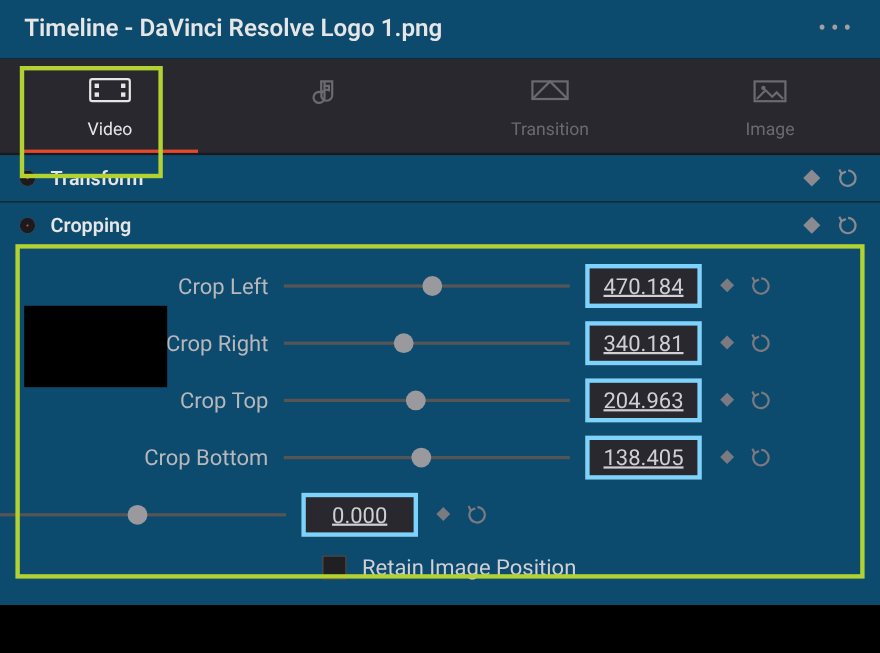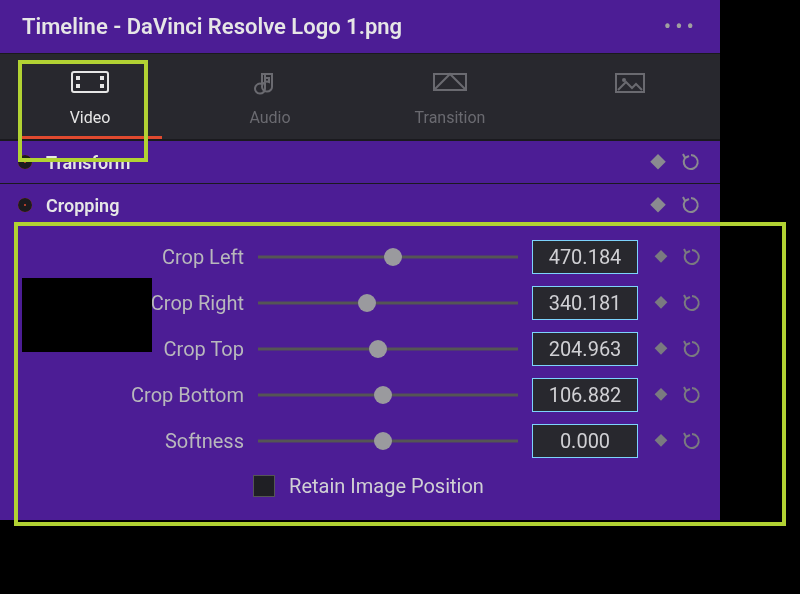--- a/index.html
+++ b/index.html
@@ -1,17 +1,17 @@
 <!DOCTYPE html>
 <html><head>
 <meta charset="utf-8">
 <style>
   * { box-sizing: border-box; margin: 0; padding: 0; font-family: -apple-system, "Segoe UI", Roboto, Arial, sans-serif; }
   body { background: #000; width: 800px; height: 594px; overflow: hidden; }
-  .panel { background: #4c1d95; width: 720px; }
+  .panel { background: #0c4a6e; width: 800px; }
   .titlebar {
     display: flex; align-items: center; justify-content: space-between;
     padding: 14px 22px 14px 22px; border-bottom: 1px solid #1a1a1e;
   }
   .titlebar-title { color: #e6e6e6; font-size: 22px; font-weight: 600; }
   .titlebar-more { color: #a0a0a0; font-size: 22px; letter-spacing: 4px; cursor: pointer; }
   .tabs {
     display: flex; align-items: stretch; justify-content: space-between;
     padding: 0; background: #28282e; border-bottom: 1px solid #1a1a1e;
   }
@@ -41,22 +41,22 @@
   .section .reset { margin-left: 14px; color: #8a8a90; cursor: pointer; }
   .crop-body { padding: 8px 16px 8px 0; }
   .row { display: flex; align-items: center; padding: 6px 0; }
   .row-label { width: 258px; text-align: right; color: #b8b8bc; font-size: 20px; padding-right: 14px; }
   .slider {
     position: relative; flex: 0 0 260px; height: 24px; display: flex; align-items: center;
   }
   .slider-track { position: absolute; left: 0; right: 0; top: 50%; height: 3px; background: #555; transform: translateY(-50%); }
   .slider-thumb { position: absolute; top: 50%; width: 18px; height: 18px; border-radius: 50%; background: #9a9a9e; transform: translate(-50%,-50%); cursor: pointer; }
   .value-box {
-    flex: 0 0 106px; margin-left: 14px; border: 1px solid #7dd3fc; color: #d0d0d4;
-    font-size: 20px; text-align: center; padding: 4px 6px; background: #28282e;
+    flex: 0 0 106px; margin-left: 14px; border: 4px solid #7dd3fc; color: #d0d0d4;
+    font-size: 20px; text-align: center; padding: 4px 6px; background: #28282e; text-decoration: underline;
   }
   .row .kf { flex: 0 0 auto; margin-left: 16px; color: #7a7a80; cursor: pointer; }
   .row .reset { flex: 0 0 auto; margin-left: 14px; color: #7a7a80; cursor: pointer; }
   .kf svg, .reset svg { display: block; }
   .check-row { display: flex; align-items: center; justify-content: center; padding: 10px 0 14px 0; margin-left: 33px; }
   .check-box { width: 22px; height: 22px; border: 1px solid #555; background: #1f1f24; margin-right: 14px; cursor: pointer; }
   .check-label { color: #d0d0d4; font-size: 20px; }
   .black-patch { position: absolute; left: 22px; top: 278px; width: 130px; height: 74px; background: #000; }
   .wrap { position: relative; }
   svg { overflow: visible; }
@@ -83,39 +83,39 @@
             </svg>
       </span>
       <span class="tab-label">Video</span>
     </div>
     <div class="tab">
       <span class="tab-icon">
         <svg width="30" height="28">
               <path d="M10 6 v14 a5 5 0 1 1 -3 -4 V6 h10 v12 a5 5 0 1 1 -3 -4 V10 h-4" fill="none" stroke="#6a6a70" stroke-width="2"></path>
             </svg>
       </span>
-      <span class="tab-label">Audio</span>
     </div>
     <div class="tab">
       <span class="tab-icon">
         <svg width="40" height="28">
               <rect x="4" y="6" width="32" height="16" fill="none" stroke="#6a6a70" stroke-width="2"></rect>
               <path d="M4 22 L20 6 L36 22" fill="none" stroke="#6a6a70" stroke-width="2"></path>
             </svg>
       </span>
       <span class="tab-label">Transition</span>
     </div>
     <div class="tab">
       <span class="tab-icon">
         <svg width="36" height="28">
               <rect x="4" y="6" width="28" height="18" fill="none" stroke="#6a6a70" stroke-width="2"></rect>
               <circle cx="12" cy="12" r="2" fill="#6a6a70"></circle>
               <path d="M6 22 l8 -8 l6 6 l4 -4 l6 6" fill="none" stroke="#6a6a70" stroke-width="2"></path>
             </svg>
       </span>
+      <span class="tab-label">Image</span>
     </div>
   </div>
 
   <div class="section">
     <span class="toggle-dot"></span>
     <span class="section-title">Transform</span>
     <span class="kf">
       <svg width="16" height="16">
             <rect x="8" y="0" width="11" height="11" transform="rotate(45 8 0)" fill="#8a8a90"></rect>
           </svg>
@@ -205,36 +205,35 @@
             </svg>
           </span>
     </div>
 
     <div class="row">
       <div class="row-label">Crop Bottom</div>
       <div class="slider">
         <div class="slider-track"></div>
         <div class="slider-thumb" style="left:48.0%"></div>
       </div>
-      <div class="value-box">106.882</div>
-      <span class="kf">
-            <svg width="14" height="14">
-              <rect x="7" y="0" width="9" height="9" transform="rotate(45 7 0)" fill="#7a7a80"></rect>
-            </svg>
-          </span>
-      <span class="reset">
-            <svg width="20" height="20">
-              <path d="M10 3 a7 7 0 1 1 -6 3" fill="none" stroke="#7a7a80" stroke-width="2"></path>
-              <path d="M2 2 l2 4 l4 -2" fill="none" stroke="#7a7a80" stroke-width="2"></path>
-            </svg>
-          </span>
-    </div>
-
-    <div class="row">
-      <div class="row-label">Softness</div>
+      <div class="value-box">138.405</div>
+      <span class="kf">
+            <svg width="14" height="14">
+              <rect x="7" y="0" width="9" height="9" transform="rotate(45 7 0)" fill="#7a7a80"></rect>
+            </svg>
+          </span>
+      <span class="reset">
+            <svg width="20" height="20">
+              <path d="M10 3 a7 7 0 1 1 -6 3" fill="none" stroke="#7a7a80" stroke-width="2"></path>
+              <path d="M2 2 l2 4 l4 -2" fill="none" stroke="#7a7a80" stroke-width="2"></path>
+            </svg>
+          </span>
+    </div>
+
+    <div class="row">
       <div class="slider">
         <div class="slider-track"></div>
         <div class="slider-thumb" style="left:48.0%"></div>
       </div>
       <div class="value-box">0.000</div>
       <span class="kf">
             <svg width="14" height="14">
               <rect x="7" y="0" width="9" height="9" transform="rotate(45 7 0)" fill="#7a7a80"></rect>
             </svg>
           </span>

